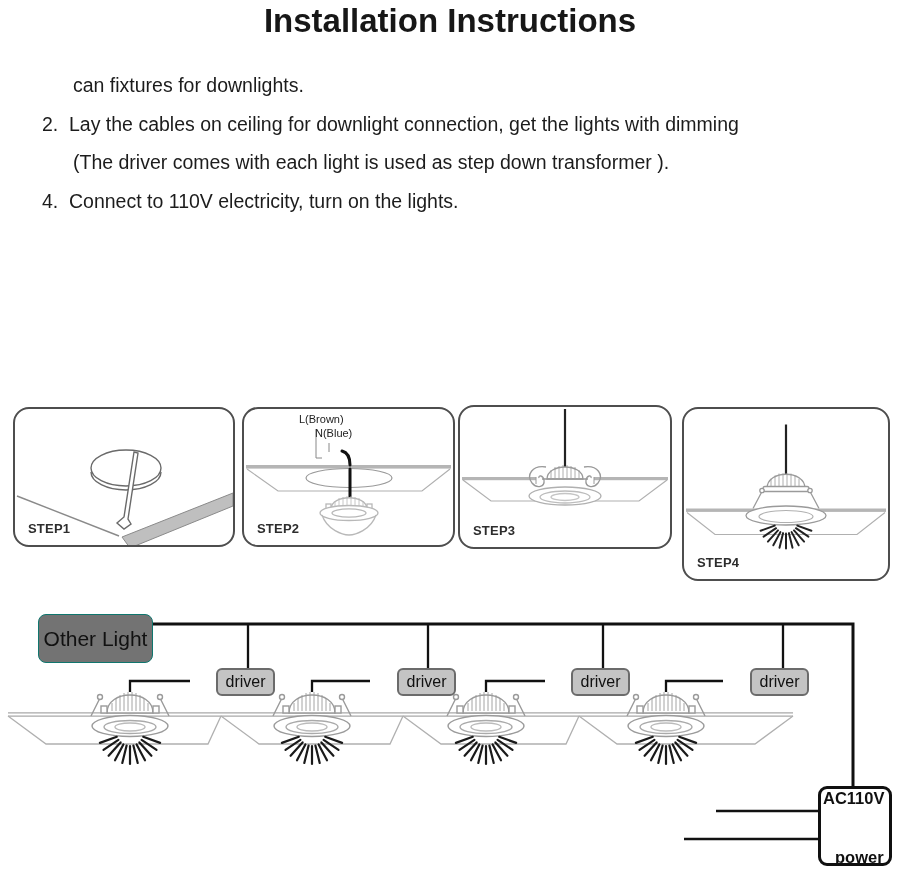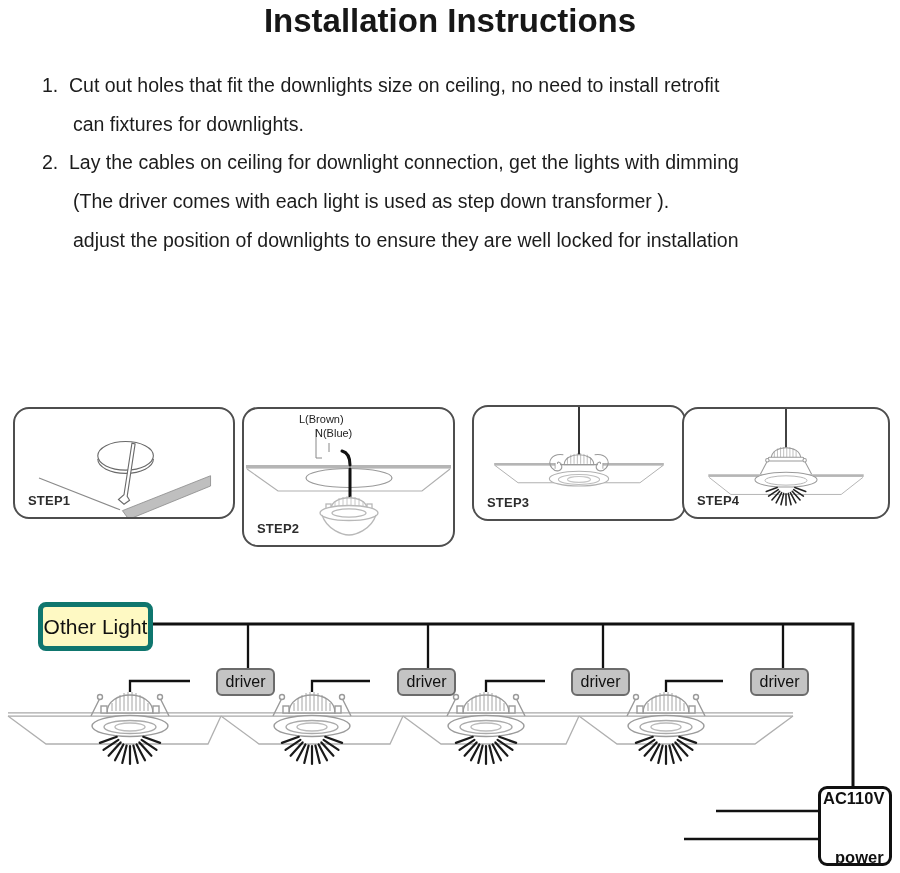--- a/index.html
+++ b/index.html
@@ -21,23 +21,23 @@
   .step-svg { position:absolute; inset:0; width:100%; height:100%; }
   .step-label { position:absolute; left:13px; bottom:9px; font-size:13px;
                 font-weight:bold; color:#2d2d2d; letter-spacing:0.2px; }
   .wlabel { position:absolute; font-size:11px; color:#222; white-space:nowrap; }
   #wire-label-l { left:55px; top:4px; }
   #wire-label-n { left:71px; top:18px; }
 
   .wiring { position:absolute; left:0; top:560px; width:900px; height:313px; }
   .wiring-svg { position:absolute; left:0; top:0; }
 
-  .gbox { position:absolute; background:#fef9c3; border:5px solid #0f766e;
+  .gbox { position:absolute; background:#737373; border:1px solid #0f766e;
           border-radius:8px; display:flex; align-items:center; justify-content:center;
-          color:#111; box-sizing:border-box; }
+          color:#111; box-sizing:border-box;margin-top:12px; }
   #other-light-box { left:38px; top:42px; width:115px; height:49px; font-size:21px; }
   #other-box { left:627px; top:253px; width:57px; height:56px; font-size:18.5px; border-radius:10px; }
 
   .driver-box { position:absolute; top:108px; width:59px; height:28px;
                 background:#c4c4c4; border:2px solid #6b6b6b; border-radius:6px;
                 display:flex; align-items:center; justify-content:center;
                 font-size:16px; color:#111; box-sizing:border-box;margin-left:33px; }
   .d1 { left:183px; } .d2 { left:364px; } .d3 { left:538px; } .d4 { left:717px; }
 
   #power-box { position:absolute; left:818px; top:226px; width:74px; height:80px;
@@ -49,30 +49,29 @@
   #power-box .l2 { padding-left:14px; }
 </style>
 </head>
 <body>
 
 <div class="page">
 
   <h1 class="page-title">Installation Instructions</h1>
 
   <div class="instructions">
-    <div class="iline"><span class="num">1.</span><span>Cut out holes that fit the downlights size on ceiling, no need to install retrofit</span></div>
     <div class="iline cont"><span>can fixtures for downlights.</span></div>
     <div class="iline"><span class="num">2.</span><span>Lay the cables on ceiling for downlight connection, get the lights with dimming</span></div>
     <div class="iline cont"><span>(The driver comes with each light is used as step down transformer ).</span></div>
-    <div class="iline cont"><span>adjust the position of downlights to ensure they are well locked for installation</span></div>
+    <div class="iline"><span class="num">4.</span><span>Connect to 110V electricity, turn on the lights.</span></div>
   </div>
 
   <div class="steps-row">
 
-    <div class="step-box" style="left:13px; top:407px; width:222px; height:112px;">
+    <div class="step-box" style="left:13px; top:407px; width:222px; height:140px;">
       <svg class="step-svg" viewBox="0 0 218 136">
         <g stroke="#6a6a6a" stroke-width="1.4" fill="none">
           <path d="M76,63 A35,18 0 0 0 146,63"></path>
           <ellipse cx="111" cy="59" rx="35" ry="18" fill="#ffffff"></ellipse>
           <path d="M119,43 L123,44 L113,110 L116,115 L109,120 L102,114 L109,108 Z" fill="#ffffff"></path>
         </g>
         <path d="M2,87 L104,127" stroke="#8a8a8a" stroke-width="1.4" fill="none"></path>
         <polygon points="107,128 218,84 218,97 115,139" fill="#bfbfbf" stroke="#8a8a8a" stroke-width="1"></polygon>
       </svg>
       <span class="step-label">STEP1</span>
@@ -106,21 +105,21 @@
           <ellipse cx="105" cy="104" rx="29" ry="7.5"></ellipse>
           <path d="M78,106 C83,121 99,126 105,126 C111,126 127,121 132,106" fill="none"></path>
           <ellipse cx="105" cy="104" rx="17" ry="4.2" fill="none"></ellipse>
         </g>
       </svg>
       <span class="wlabel" id="wire-label-l">L(Brown)</span>
       <span class="wlabel" id="wire-label-n">N(Blue)</span>
       <span class="step-label">STEP2</span>
     </div>
 
-    <div class="step-box" style="left:472px; top:405px; width:214px; height:116px;">
+    <div class="step-box" style="left:458px; top:405px; width:214px; height:144px;">
       <svg class="step-svg" viewBox="0 0 210 136">
         <line x1="105" y1="0" x2="105" y2="58" stroke="#222" stroke-width="2.2"></line>
         <rect x="2" y="68" width="74" height="3.2" fill="#b5b5b5"></rect>
         <rect x="134" y="68" width="74" height="3.2" fill="#b5b5b5"></rect>
         <line x1="76" y1="68" x2="76" y2="75" stroke="#9a9a9a" stroke-width="1"></line>
         <line x1="134" y1="68" x2="134" y2="75" stroke="#9a9a9a" stroke-width="1"></line>
         <path d="M3,71 L31,92 L179,92 L207,71" stroke="#b0b0b0" stroke-width="1.2" fill="none"></path>
         <g stroke="#9a9a9a" stroke-width="1.3" fill="#ffffff">
           <path d="M87,70 C87,54 123,54 123,70 Z"></path>
           <g stroke-width="0.8">
@@ -137,21 +136,21 @@
           <path d="M86,58 C72,56 66,66 72,74 C77,80 85,78 84,71 C83,66 78,66 79,69" fill="none" stroke="#999"></path>
           <path d="M124,58 C138,56 144,66 138,74 C133,80 125,78 126,71 C127,66 132,66 131,69" fill="none" stroke="#999"></path>
           <ellipse cx="105" cy="87" rx="36" ry="9" stroke="#b0b0b0"></ellipse>
           <ellipse cx="105" cy="88" rx="25" ry="6" fill="none" stroke="#bdbdbd"></ellipse>
           <ellipse cx="105" cy="88" rx="14" ry="3.5" fill="none" stroke="#c5c5c5"></ellipse>
         </g>
       </svg>
       <span class="step-label">STEP3</span>
     </div>
 
-    <div class="step-box" style="left:682px; top:407px; width:208px; height:112px;">
+    <div class="step-box" style="left:682px; top:407px; width:208px; height:174px;">
       <svg class="step-svg" viewBox="0 0 204 139">
         <line x1="102" y1="0" x2="102" y2="50" stroke="#222" stroke-width="2.2"></line>
         <g stroke="#9a9a9a" stroke-width="1.3" fill="#ffffff">
           <path d="M83,64 C83,45 121,45 121,64 Z"></path>
           <g stroke-width="0.8">
             <line x1="87" y1="54" x2="87" y2="63"></line>
               <line x1="91" y1="51" x2="91" y2="63"></line>
             <line x1="95" y1="49" x2="95" y2="63"></line>
               <line x1="99" y1="49" x2="99" y2="63"></line>
             <line x1="103" y1="49" x2="103" y2="63"></line>

